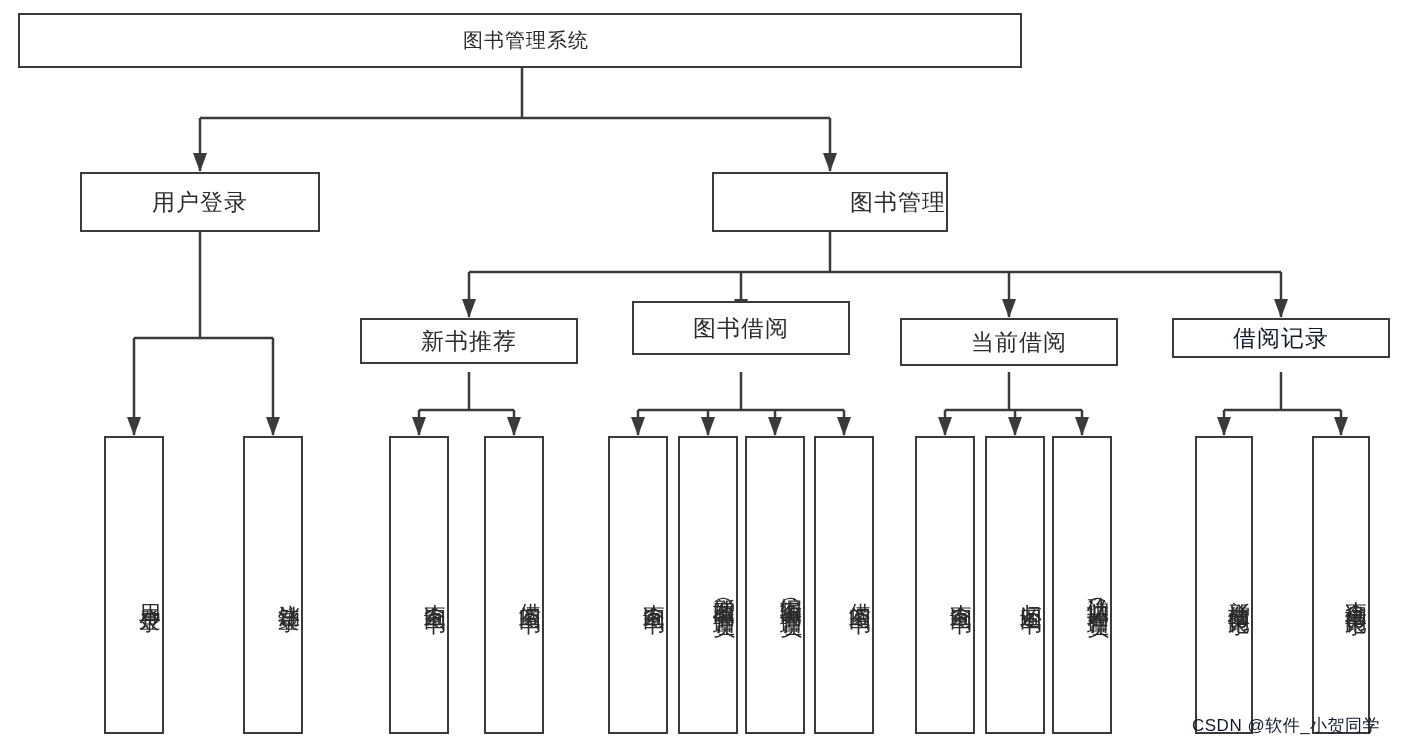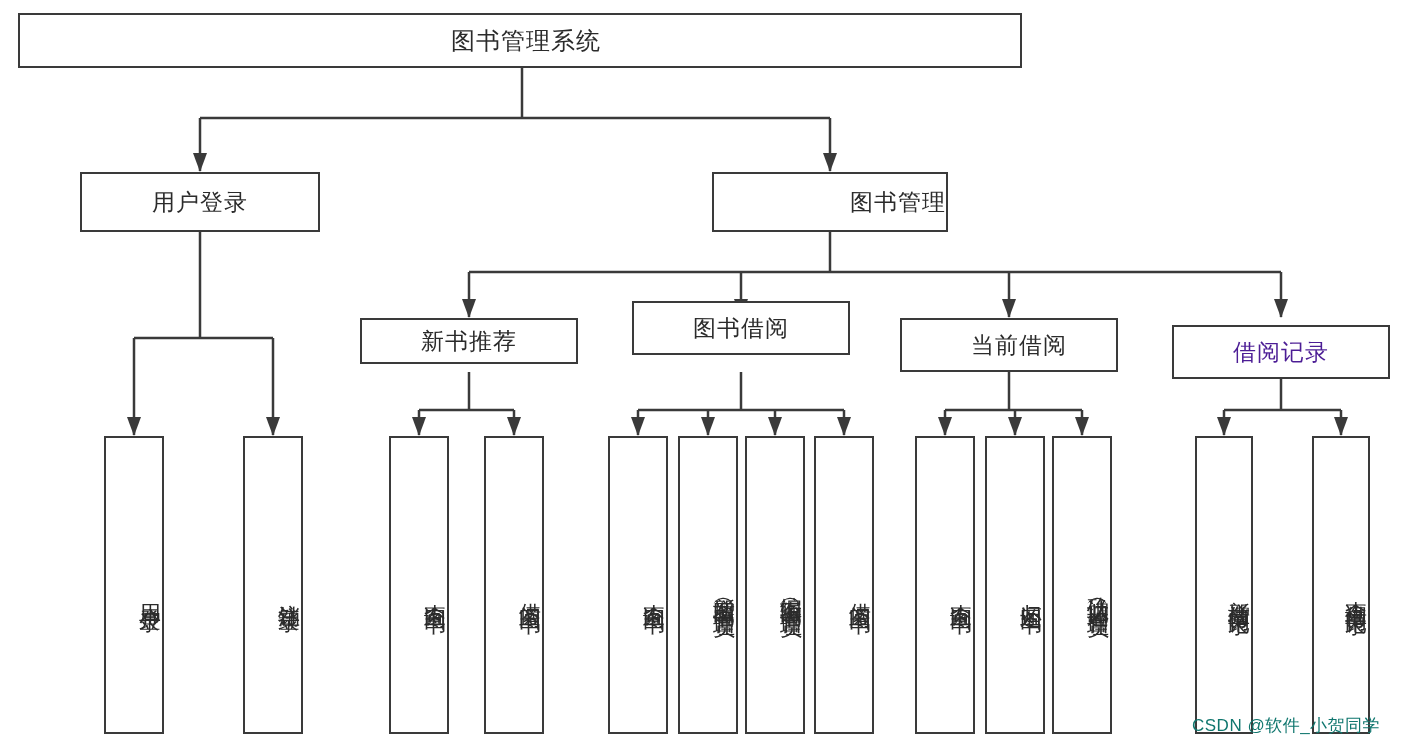--- a/index.html
+++ b/index.html
@@ -47,21 +47,21 @@
     align-items: flex-start;
     justify-content: center;
     padding-top: 14px;
   }
   .node.vert .vlabel {
     writing-mode: vertical-rl;
     text-orientation: upright;
     line-height: 1.05;
   }
   .node.root {
-    font-size: 24px;
+    font-size: 20px;
     padding-left: 12px;
   }
   .watermark {
     position: absolute;
     font-size: 17px;
     color: #b9b9b9;
     white-space: nowrap;
     letter-spacing: 0.5px;
   }
 </style>
@@ -134,24 +134,24 @@
       </div>
       <div class="node horiz" style="left: 712px; top: 172px; width: 236px; height: 60px; border-color: rgb(58, 58, 58); color: rgb(43, 43, 43); justify-content: flex-end;">
         <span>图书管理</span>
       </div>
       <div class="node horiz" style="left: 360px; top: 318px; width: 218px; height: 46px; border-color: rgb(58, 58, 58); color: rgb(43, 43, 43);">
         <span>新书推荐</span>
       </div>
       <div class="node horiz" style="left: 632px; top: 301px; width: 218px; height: 54px; border-color: rgb(58, 58, 58); color: rgb(43, 43, 43);">
         <span>图书借阅</span>
       </div>
-      <div class="node horiz" style="left: 900px; top: 318px; width: 218px; height: 54px; border-color: rgb(58, 58, 58); color: rgb(43, 43, 43); padding-left: 20px;">
+      <div class="node horiz" style="left: 900px; top: 318px; width: 218px; height: 48px; border-color: rgb(58, 58, 58); color: rgb(43, 43, 43); padding-left: 20px;">
         <span>当前借阅</span>
       </div>
-      <div class="node horiz" style="left: 1172px; top: 318px; width: 218px; height: 54px; border-color: rgb(58, 58, 58); color: #4c1d95; margin-top: 7px;">
+      <div class="node horiz" style="left: 1172px; top: 318px; width: 218px; height: 40px; border-color: rgb(58, 58, 58); color: #0f172a;">
         <span>借阅记录</span>
       </div>
       <div class="node vert" style="left: 104px; top: 436px; width: 60px; height: 298px; border-color: rgb(58, 58, 58); color: rgb(43, 43, 43);">
         <span class="vlabel">用户登录</span>
       </div>
       <div class="node vert" style="left: 243px; top: 436px; width: 60px; height: 298px; border-color: rgb(58, 58, 58); color: rgb(43, 43, 43);">
         <span class="vlabel">注销登录</span>
       </div>
       <div class="node vert" style="left: 389px; top: 436px; width: 60px; height: 298px; border-color: rgb(58, 58, 58); color: rgb(43, 43, 43);">
         <span class="vlabel">查询图书</span>
@@ -181,15 +181,15 @@
         <span class="vlabel">确认归还（管理员）</span>
       </div>
       <div class="node vert" style="left: 1195px; top: 436px; width: 58px; height: 298px; border-color: rgb(58, 58, 58); color: rgb(43, 43, 43);">
         <span class="vlabel">新增借阅记录</span>
       </div>
       <div class="node vert" style="left: 1312px; top: 436px; width: 58px; height: 298px; border-color: rgb(58, 58, 58); color: rgb(43, 43, 43);">
         <span class="vlabel">查询借阅记录</span>
       </div>
     </div>
 
-  <div class="watermark" style="left: 1192px; top: 714px; color: #0f766e;">CSDN @软件_小贺同学</div>
+  <div class="watermark" style="left: 1192px; top: 714px; color: #0f172a;">CSDN @软件_小贺同学</div>
 
 </div>
 
 </body></html>

